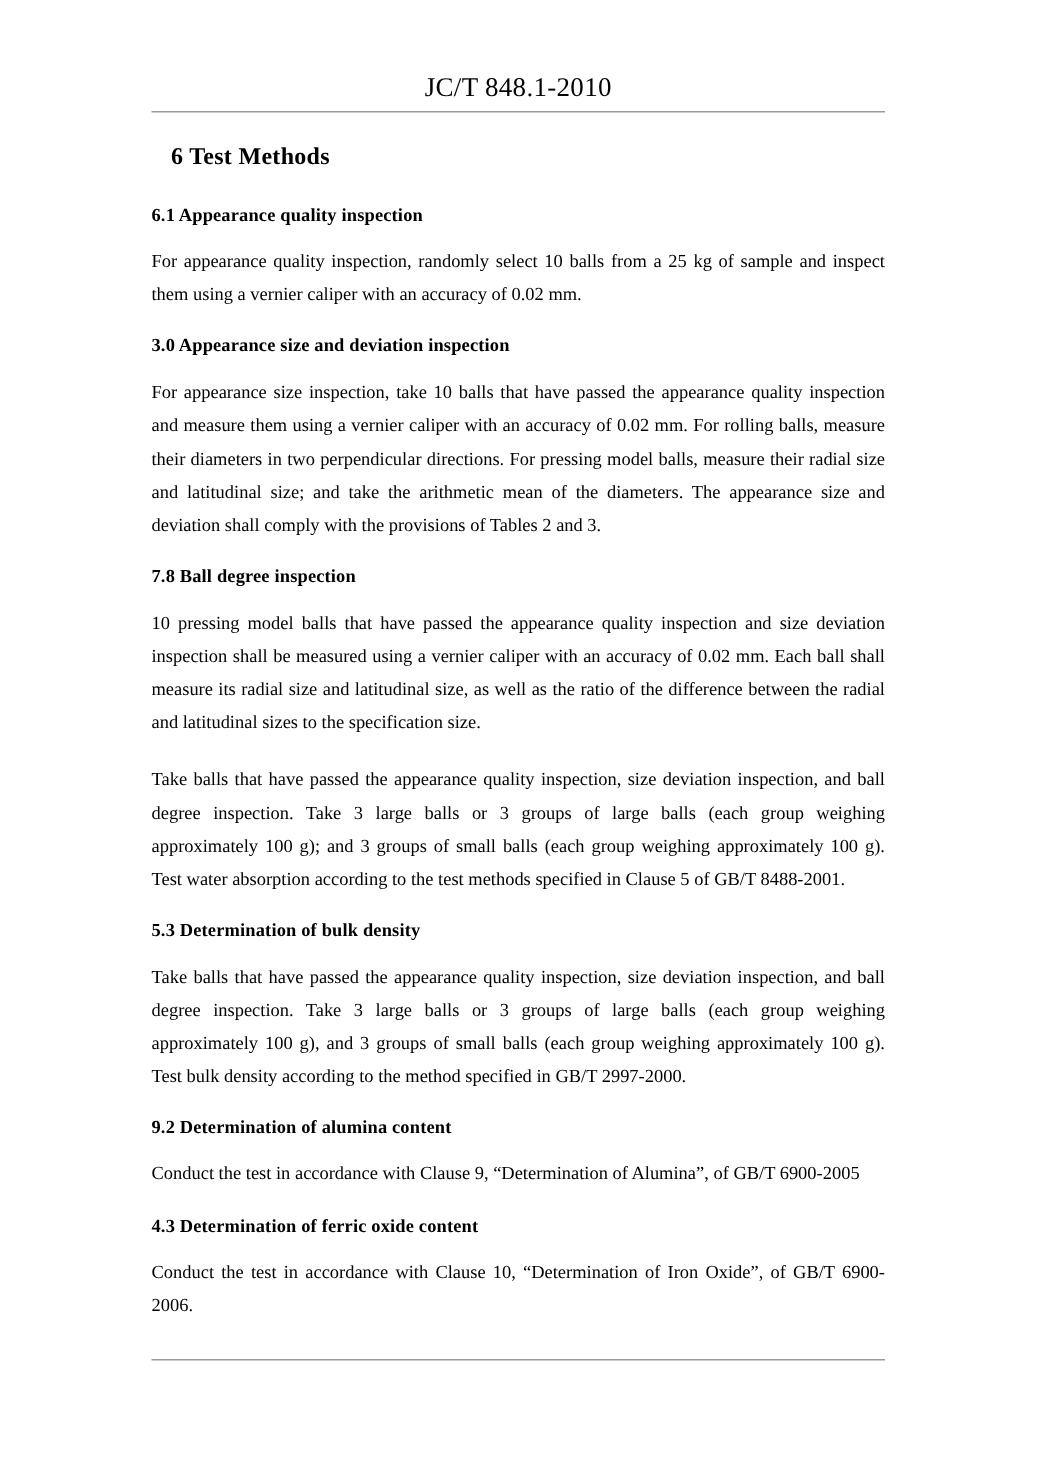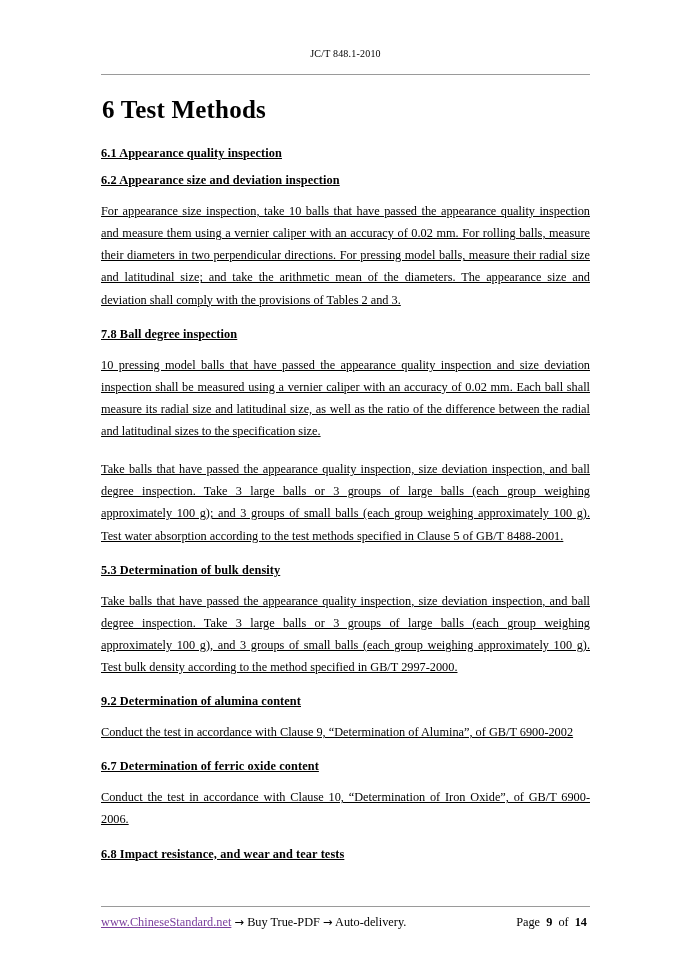--- a/index.html
+++ b/index.html
@@ -22,59 +22,58 @@
     height: 980px;
     box-sizing: border-box;
     padding: 0;
   }
   .header {
     position: absolute;
     left: 101px;
     top: 48px;
     width: 489px;
     text-align: center;
-    font-size: 10px;
+    font-size: 18px;
     letter-spacing: 0.2px;
   }
   .header-rule {
     position: absolute;
     left: 101px;
     top: 74px;
     width: 489px;
     height: 1px;
     background: #9a9a9a;
   }
   .content {
     position: absolute;
     left: 101px;
     top: 96px;
     width: 489px;
   }
   h1.section-title {
-    font-size: 25px;
+    font-size: 16px;
     font-weight: bold;
-    margin: 0 0 22px 1px;
+    margin: 0 0 22px 13px;
     letter-spacing: 0.2px;
   }
   h2.sub-title {
     font-size: 12.3px;
     font-weight: bold;
     margin: 0 0 12px 0;
     letter-spacing: 0.1px;
   }
   p.body-text {
     font-size: 12.3px;
     line-height: 1.80;
     margin: 0 0 16px 0;
     text-align: justify;
     text-justify: inter-word;
   }
   .block {
     margin-bottom: 0;
-    text-decoration: underline;
   }
   .footer-rule {
     position: absolute;
     left: 101px;
     top: 906px;
     width: 489px;
     height: 1px;
     background: #9a9a9a;
   }
   .footer {
@@ -118,68 +117,51 @@
     <span>JC/T 848.1-2010</span>
   </div>
   <div class="header-rule"></div>
 
   <div class="content">
 
     <h1 class="section-title">6 Test Methods</h1>
 
     <div class="block">
       <h2 class="sub-title">6.1 Appearance quality inspection</h2>
+      <p class="body-text">For appearance quality inspection, randomly select 10 balls from a 25 kg of sample and inspect them using a vernier caliper with an accuracy of 0.02 mm.</p>
     </div>
 
     <div class="block">
-      <h2 class="sub-title">6.2 Appearance size and deviation inspection</h2>
+      <h2 class="sub-title">3.0 Appearance size and deviation inspection</h2>
       <p class="body-text">For appearance size inspection, take 10 balls that have passed the appearance quality inspection and measure them using a vernier caliper with an accuracy of 0.02 mm. For rolling balls, measure their diameters in two perpendicular directions. For pressing model balls, measure their radial size and latitudinal size; and take the arithmetic mean of the diameters. The appearance size and deviation shall comply with the provisions of Tables 2 and 3.</p>
     </div>
 
     <div class="block">
       <h2 class="sub-title">7.8 Ball degree inspection</h2>
       <p class="body-text">10 pressing model balls that have passed the appearance quality inspection and size deviation inspection shall be measured using a vernier caliper with an accuracy of 0.02 mm. Each ball shall measure its radial size and latitudinal size, as well as the ratio of the difference between the radial and latitudinal sizes to the specification size.</p>
     </div>
 
     <div class="block">
       <p class="body-text">Take balls that have passed the appearance quality inspection, size deviation inspection, and ball degree inspection. Take 3 large balls or 3 groups of large balls (each group weighing approximately 100 g); and 3 groups of small balls (each group weighing approximately 100 g). Test water absorption according to the test methods specified in Clause 5 of GB/T 8488-2001.</p>
     </div>
 
     <div class="block">
       <h2 class="sub-title">5.3 Determination of bulk density</h2>
       <p class="body-text">Take balls that have passed the appearance quality inspection, size deviation inspection, and ball degree inspection. Take 3 large balls or 3 groups of large balls (each group weighing approximately 100 g), and 3 groups of small balls (each group weighing approximately 100 g). Test bulk density according to the method specified in GB/T 2997-2000.</p>
     </div>
 
     <div class="block">
       <h2 class="sub-title">9.2 Determination of alumina content</h2>
-      <p class="body-text">Conduct the test in accordance with Clause 9, “Determination of Alumina”, of GB/T 6900-2002</p>
+      <p class="body-text">Conduct the test in accordance with Clause 9, “Determination of Alumina”, of GB/T 6900-2005</p>
     </div>
 
     <div class="block">
-      <h2 class="sub-title">6.7 Determination of ferric oxide content</h2>
+      <h2 class="sub-title">4.3 Determination of ferric oxide content</h2>
       <p class="body-text">Conduct the test in accordance with Clause 10, “Determination of Iron Oxide”, of GB/T 6900-2006.</p>
     </div>
 
-    <div class="block">
-      <h2 class="sub-title">6.8 Impact resistance, and wear and tear tests</h2>
-    </div>
 
   </div>
 
   <div class="footer-rule"></div>
 
-  <div class="footer">
-    <div class="footer-left">
-      <span class="footer-link">www.ChineseStandard.net</span>
-      <span class="footer-sep arrow">→</span>
-      <span>Buy True-PDF</span>
-      <span class="footer-sep arrow">→</span>
-      <span>Auto-delivery.</span>
-    </div>
-    <div class="footer-right">
-      <span>Page</span>
-      <span class="pg-num">9</span>
-      <span>of</span>
-      <span class="pg-num">14</span>
-    </div>
-  </div>
 
 </div>
 
 </body></html>

